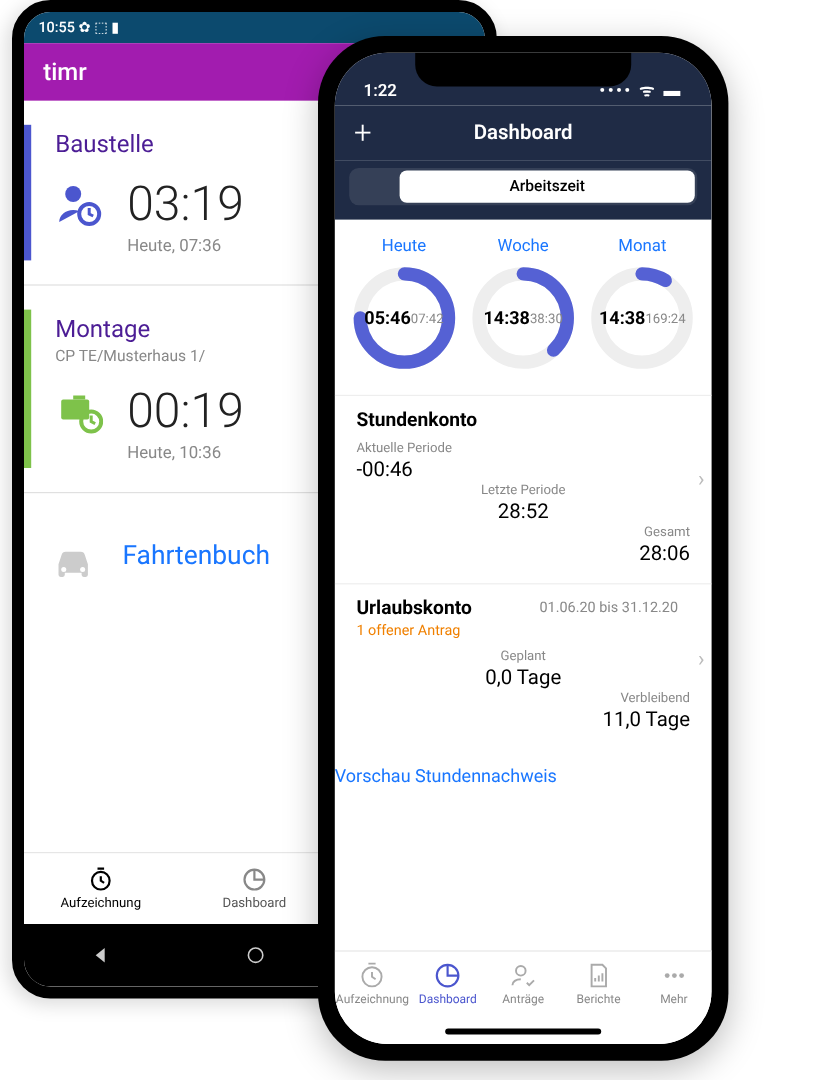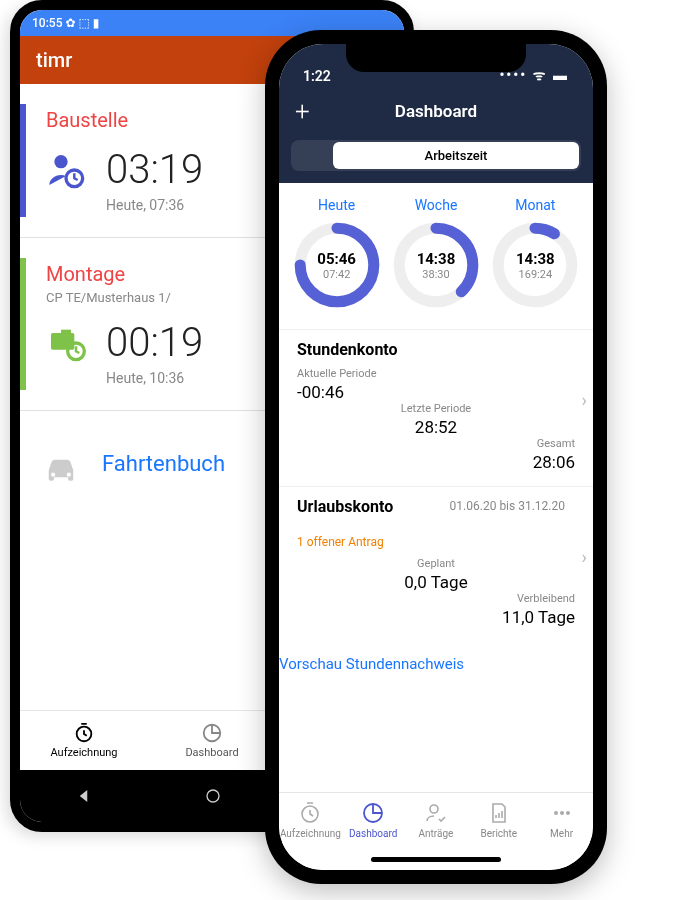--- a/index.html
+++ b/index.html
@@ -11,41 +11,41 @@
     position:absolute;
     top:0; left:10px;
     width:404px; height:832px;
     border:10px solid #000;
     border-radius:32px;
     background:#fff;
     box-shadow:-4px 4px 16px rgba(0,0,0,.15);
     overflow:hidden;
   }
   .android-statusbar {
-    height:26px; background:#3b82f6; color:#fff;
+    height:26px; background:#0c4a6e; color:#fff;
     display:flex; align-items:center; justify-content:space-between;
     padding:0 12px; font-size:12px; font-weight:500;
   }
   .android-titlebar {
-    height:48px; background:#c2410c; color:#fff;
+    height:48px; background:#a21caf; color:#fff;
     display:flex; align-items:center; padding:0 16px; font-size:20px; font-weight:500;
   }
   .android-content { background:#fff; position:absolute; top:74px; bottom:112px; left:0; right:0; overflow:hidden; }
 
   .a-card {
     position:relative;
     padding:24px 20px 24px 26px;
     border-bottom:1px solid #e0e0e0;
   }
   .a-card .bar-accent {
     position:absolute; left:0; top:20px; bottom:20px; width:6px;
   }
   .a-card.blue .bar-accent { background:#4B56CE; }
   .a-card.green .bar-accent { background:#7EC24A; }
-  .a-card h3 { font-size:20px; font-weight:400; color:#ef4444; }
+  .a-card h3 { font-size:20px; font-weight:400; color:#4c1d95; }
   .a-card .sub { font-size:13px; color:#888; margin-top:4px; }
   .a-card .time-row { display:flex; align-items:center; margin-top:14px; }
   .a-card .time-row .big-time { font-size:40px; font-weight:300; color:#222; margin-left:20px; white-space:nowrap; }
   .a-card .meta { font-size:14px; color:#888; margin-top:4px; margin-left:60px; }
 
   .a-fahrten { padding:40px 20px; display:flex; align-items:flex-start; gap:20px; }
   .a-fahrten .linklabel { font-size:22px; color:#1976ff; }
 
   .android-bottomnav {
     position:absolute; bottom:52px; left:0; right:0; height:60px;
@@ -102,34 +102,34 @@
     flex:1; text-align:center; font-size:13px; padding:6px 0; border-radius:6px; cursor:pointer;margin-left:40px;
   }
   .segment .seg.active { background:#fff; color:#000; font-weight:500; }
   .segment .seg:not(.active){ color:#ddd; }
 
   .ringrow { display:flex; justify-content:space-around; padding:14px 8px 18px; }
   .ringitem { flex:1; text-align:center; }
   .ringitem .rlabel { color:#1976ff; font-size:14px; margin-bottom:6px; }
   .ring { width:92px; height:92px; margin:0 auto; position:relative; }
   .ring svg { width:92px; height:92px; display:block; }
-  .ring .txt { position:absolute; top:0;left:0;right:0;bottom:0; display:flex; flex-direction:column; align-items:center; justify-content:center; }
+  .ring .txt { position:absolute; top:0;left:0;right:0;bottom:0; display:flex; flex-direction:row; align-items:center; justify-content:center; }
   .ring .txt .v1 { font-size:15px; font-weight:700; color:#000; }
   .ring .txt .v2 { font-size:11px; color:#888; }
 
   .section { padding:10px 18px 14px; border-top:1px solid #eee; position:relative; }
   .section h4 { font-size:16px; font-weight:700; color:#000; }
   .section .chevron { position:absolute; right:6px; top:38%; color:#bbb; font-size:18px; }
   .cols3 { display:flex; margin-top:8px;flex-direction:column; }
   .cols3 .c { flex:1; }
   .cols3 .c.right { text-align:right; }
   .cols3 .c.center { text-align:center; }
   .cols3 .c .lab { font-size:11px; color:#888; }
   .cols3 .c .val { font-size:17px; color:#000; margin-top:2px; }
-  .orange-note { color:#f08000; font-size:12px; margin-top:19px; }
+  .orange-note { color:#f08000; font-size:12px; margin-top:2px; }
   .date-range { position:absolute; right:28px; top:12px; font-size:12px; color:#888; }
 
   .preview-link { text-align:left; padding:14px 0 8px; color:#1976ff; font-size:15px; }
 
   .iphone-bottomnav {
     position:absolute; bottom:0; left:0; right:0; height:78px;
     border-top:1px solid #e6e6e6; background:#fff;
     display:flex; align-items:flex-start; padding-top:8px;
   }
   .iphone-bottomnav .navitem { flex:1; text-align:center; font-size:10px; color:#888; }

